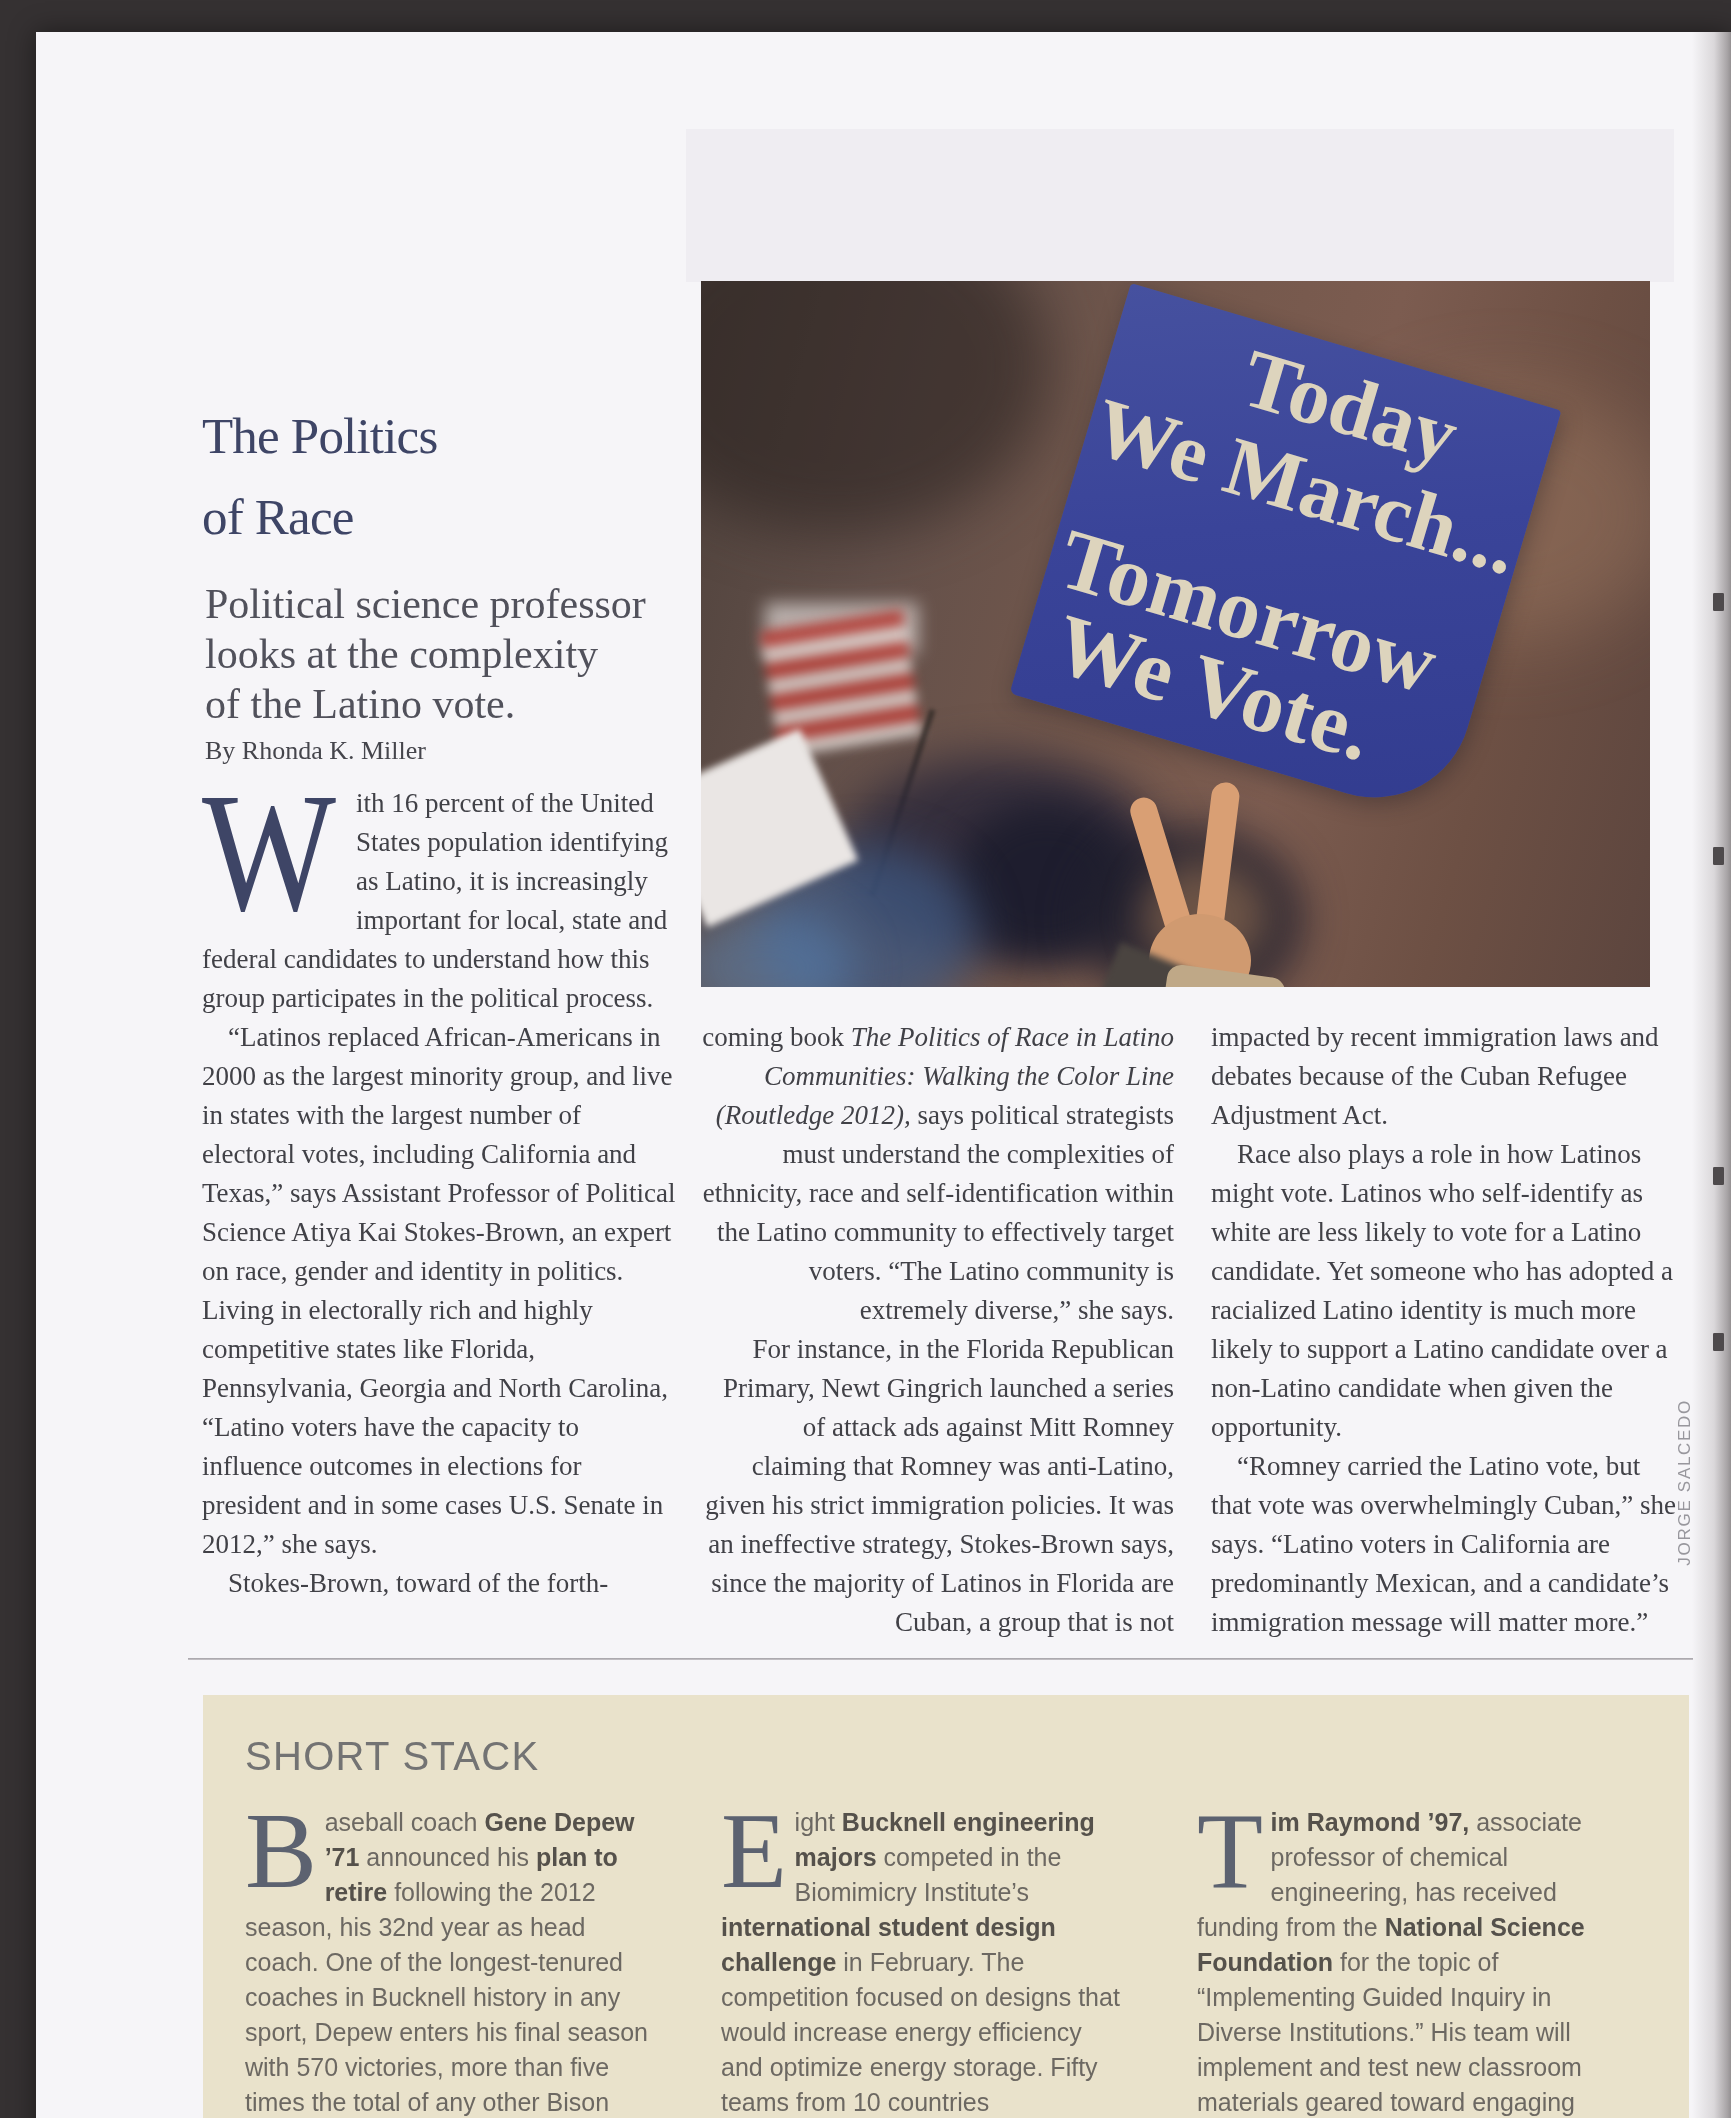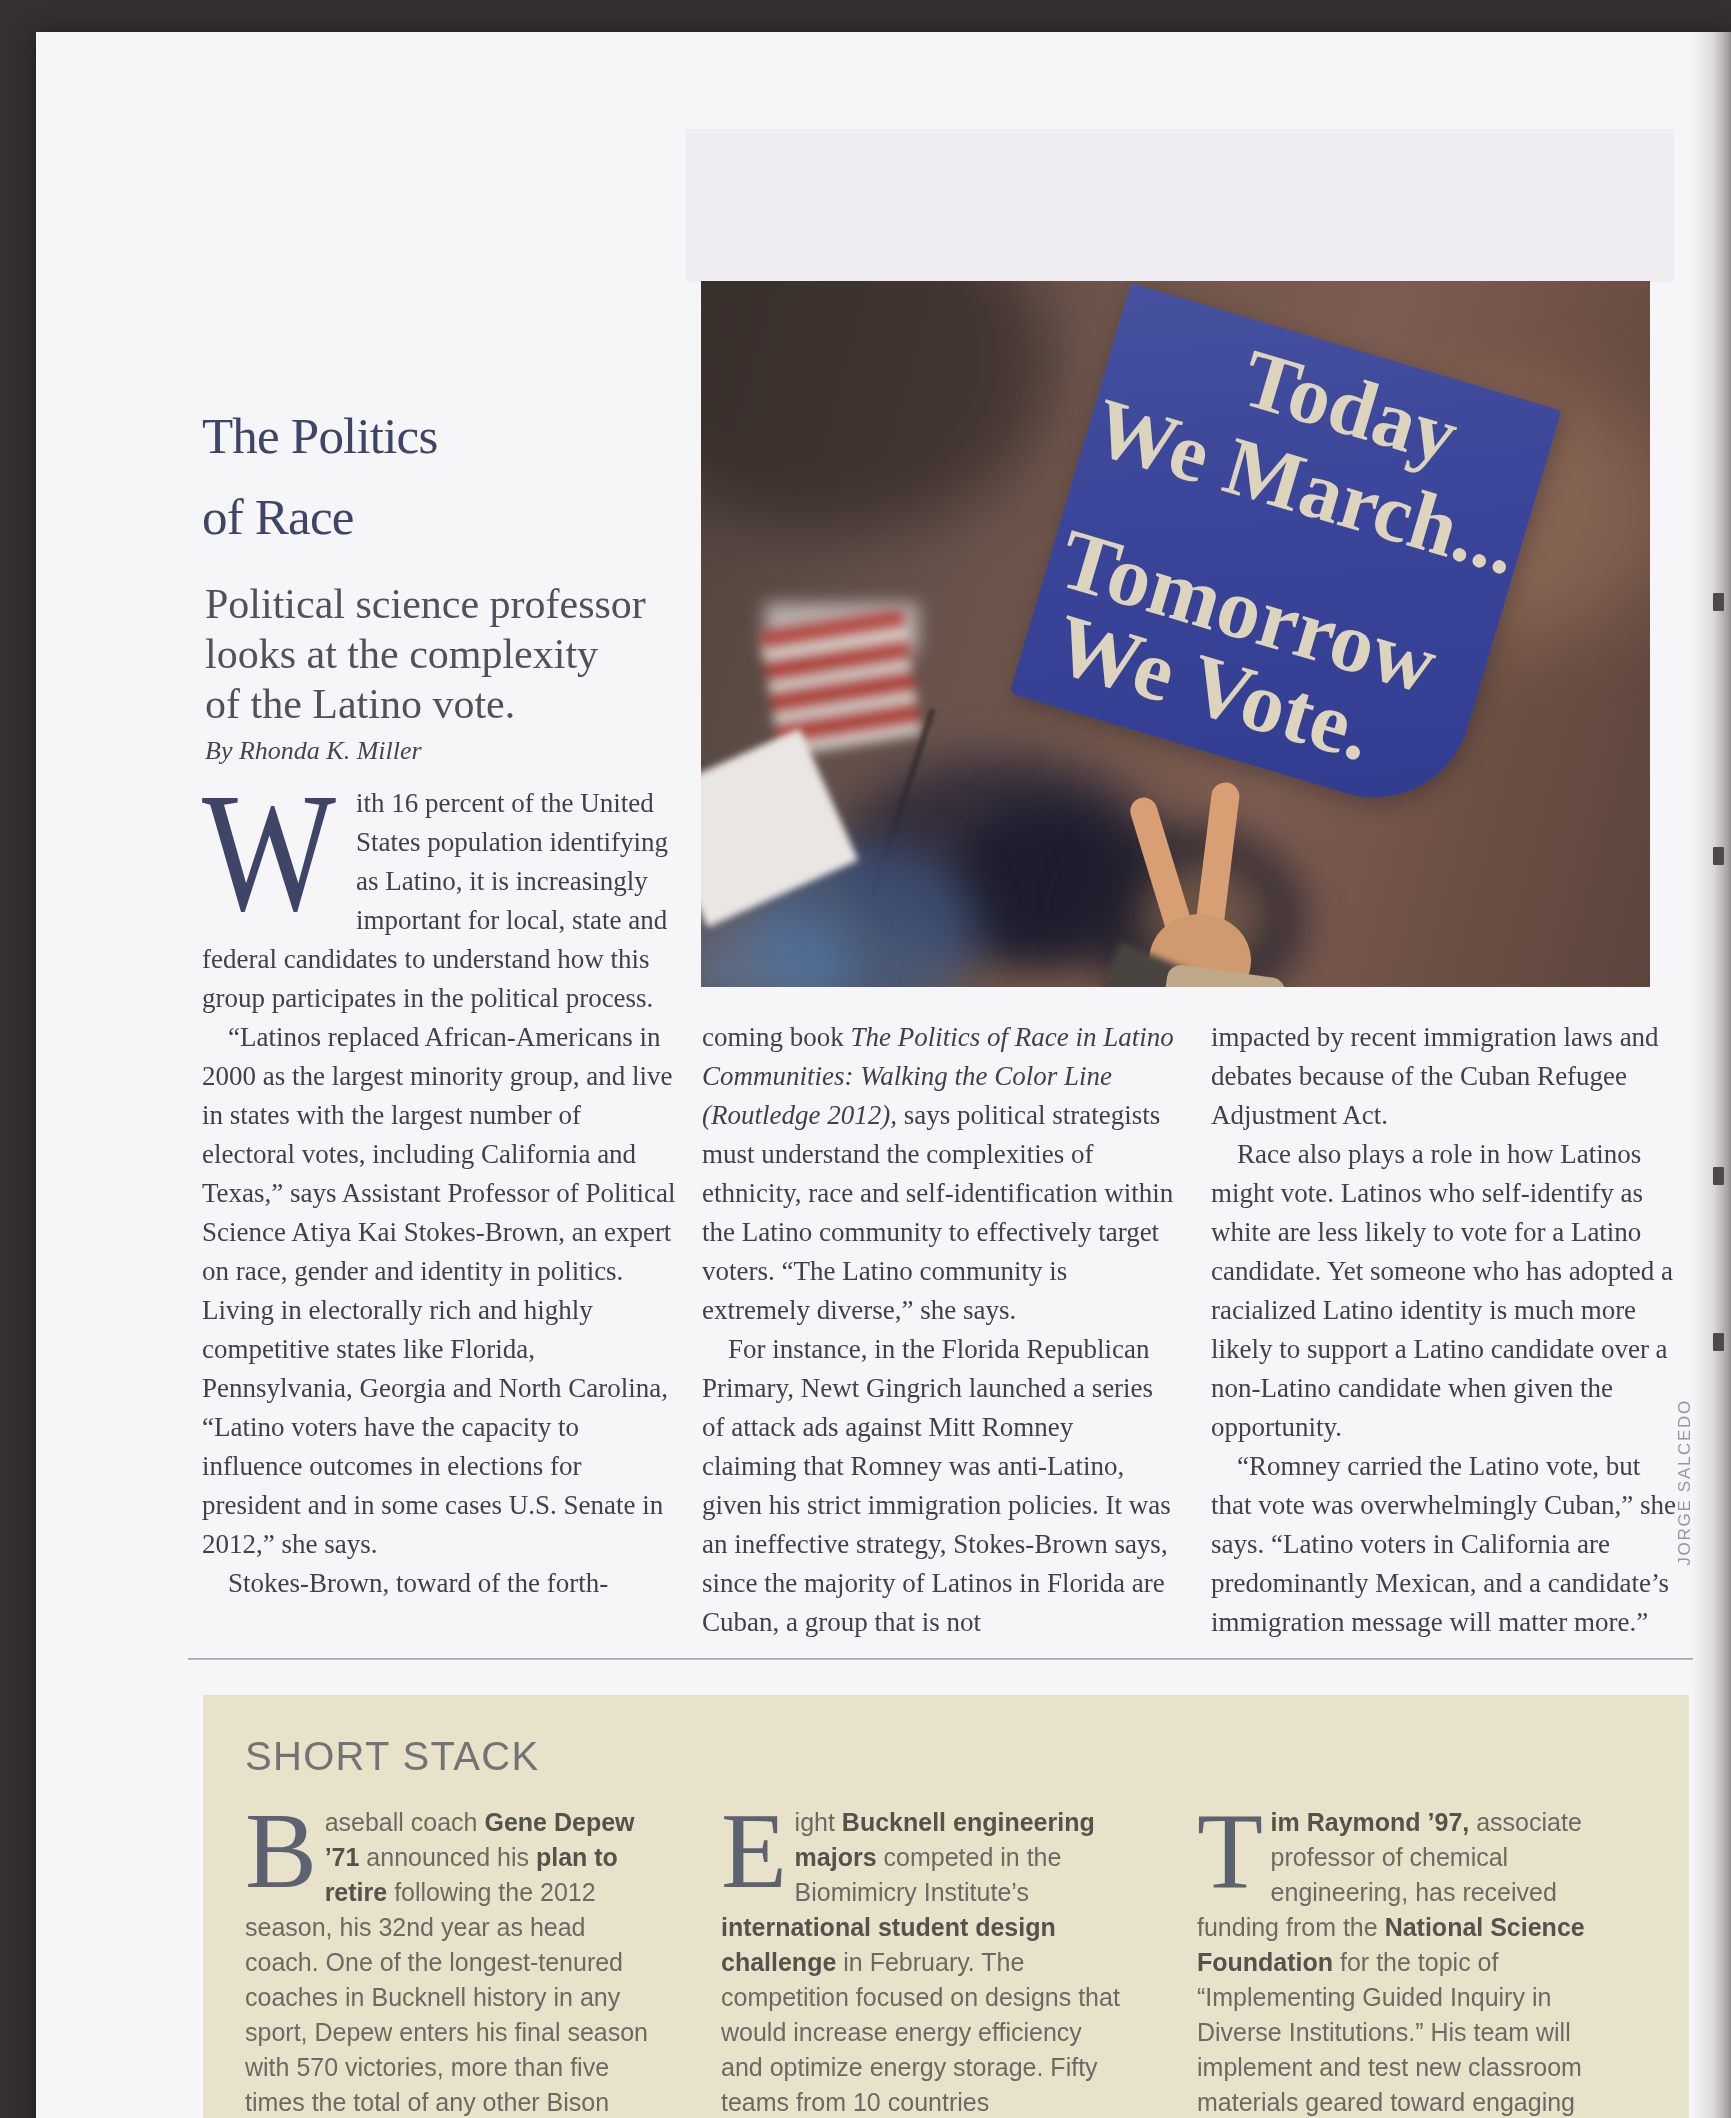--- a/index.html
+++ b/index.html
@@ -48,26 +48,26 @@
   .finger{position:absolute;background:#d99f74;border-radius:17px;}
   .finger-index{left:447px;top:514px;width:27px;height:148px;transform:rotate(-17deg);}
   .finger-middle{left:502px;top:501px;width:28px;height:165px;transform:rotate(7deg);}
   .hand{position:absolute;left:448px;top:633px;width:102px;height:93px;background:#d09a70;border-radius:50%;}
   .cuff{position:absolute;left:463px;top:690px;width:119px;height:64px;background:#bfa887;border-radius:14.4px;transform:rotate(8deg);}
   .sleeve{position:absolute;left:405px;top:678px;width:102px;height:59px;background:#4a4440;transform:rotate(22deg);filter:blur(3.4px);}
 
   
   .title{position:absolute;left:166px;top:364px;font-size:51px;line-height:81px;color:#3e4566;letter-spacing:-0.8px;}
   .dek{position:absolute;left:169px;top:547px;font-size:42px;line-height:50px;color:#51515b;}
-  .byline{position:absolute;left:169px;top:704px;font-size:26px;font-style:italic;color:#45454c;}
+  .byline{position:absolute;left:169px;top:704px;font-size:26px;color:#45454c;}
   .col{position:absolute;font-size:27px;line-height:39px;color:#414147;text-align:left;}
   .col p{margin:0;}
   .col p.ind{text-indent:26px;}
   .col1{left:166px;top:752px;width:477px;}
-  .col2{left:666px;top:986px;width:472px;}
+  .col2{left:666px;top:986px;width:472px;text-align:right;}
   .col3{left:1175px;top:986px;width:475px;}
   .dropcap-w{float:left;font-size:169px;line-height:124px;width:143px;color:#3e4566;
      transform:scaleX(.84);transform-origin:0 62%;margin:6px 11px 0 0;}
   .seg-i{font-style:italic;}
   .seg-b{font-weight:bold;color:#55514b;}
   .credit{position:absolute;left:1547px;top:1441px;width:203px;height:18.6px;transform:rotate(-90deg);
      font-family:"Liberation Sans",sans-serif;font-size:17px;letter-spacing:1.7px;color:#98979d;text-align:center;}
 
   
   .rule{position:absolute;background:#b5b2b7;}

